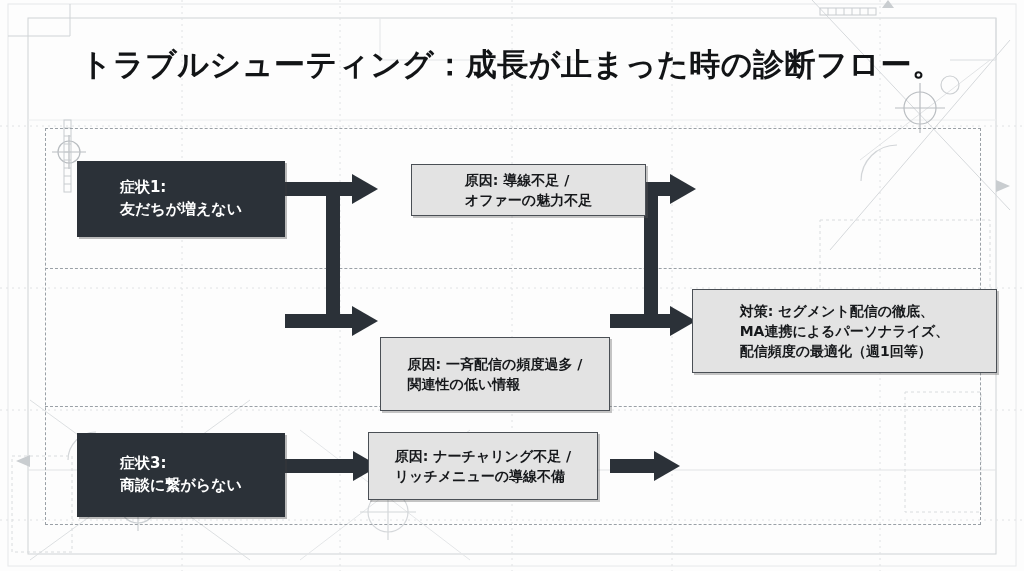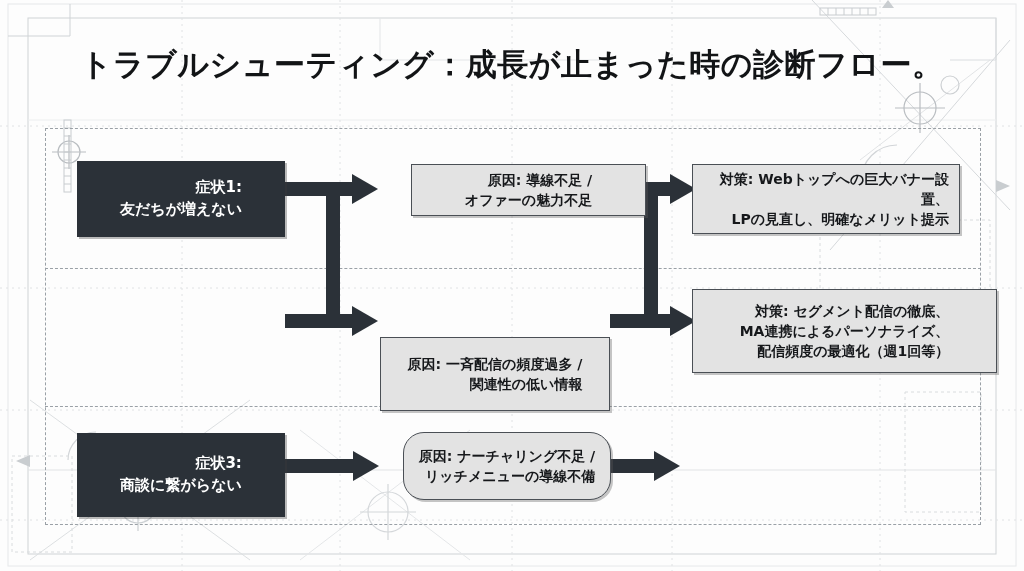--- a/index.html
+++ b/index.html
@@ -22,21 +22,21 @@
   #panel{
     position:absolute;left:45px;top:128px;width:936px;height:397px;
     border:1px dashed #9aa0a6;box-sizing:border-box;background:transparent;
   }
   .rowsep{position:absolute;left:45px;width:936px;border-top:1px dashed #9aa0a6;}
 
   
   .node{
     position:absolute;box-sizing:border-box;
     display:flex;align-items:center;justify-content:center;
-    text-align:right;line-height:1.45;font-weight:bold;
+    text-align:left;line-height:1.45;font-weight:bold;
     padding:11px 10px;
   }
   .node.dark{
     background:#2b3138;color:#ffffff;font-size:15px;
     box-shadow:2px 2px 0 rgba(60,60,60,.35);
   }
   .node.light{
     background:#e3e3e3;color:#16181b;font-size:14px;
     border:1.5px solid #4a4f55;
     box-shadow:2px 2px 0 rgba(90,90,90,.35);
@@ -157,37 +157,33 @@
   </svg>
 
   <div class="node dark" style="left:77px;top:161px;width:208px;height:76px;">
     <span class="txt">症状1:
 友だちが増えない</span>
   </div>
   <div class="node light" style="left:375px;top:164px;width:235px;height:52px;margin-left:36px;">
     <span class="txt">原因: 導線不足 /
 オファーの魅力不足</span>
   </div>
-  <div class="node light" style="left:692px;top:164px;width:268px;height:70px;">
-    <span class="txt">対策: Webトップへの巨大バナー設置、
-LPの見直し、明確なメリット提示</span>
-  </div>
 
   <div class="node light" style="left:380px;top:293px;width:230px;height:74px;margin-top:44px;">
     <span class="txt">原因: 一斉配信の頻度過多 /
 関連性の低い情報</span>
   </div>
   <div class="node light" style="left:692px;top:289px;width:305px;height:84px;">
     <span class="txt">対策: セグメント配信の徹底、
 MA連携によるパーソナライズ、
 配信頻度の最適化（週1回等）</span>
   </div>
 
   <div class="node dark" style="left:77px;top:433px;width:208px;height:84px;">
     <span class="txt">症状3:
 商談に繋がらない</span>
   </div>
-  <div class="node light" style="left:403px;top:432px;width:208px;height:68px;border-radius:21px;">
+  <div class="node light" style="left:368px;top:432px;width:230px;height:68px;">
     <span class="txt">原因: ナーチャリング不足 /
 リッチメニューの導線不備</span>
   </div>
 
 </div>
 
 </body></html>

